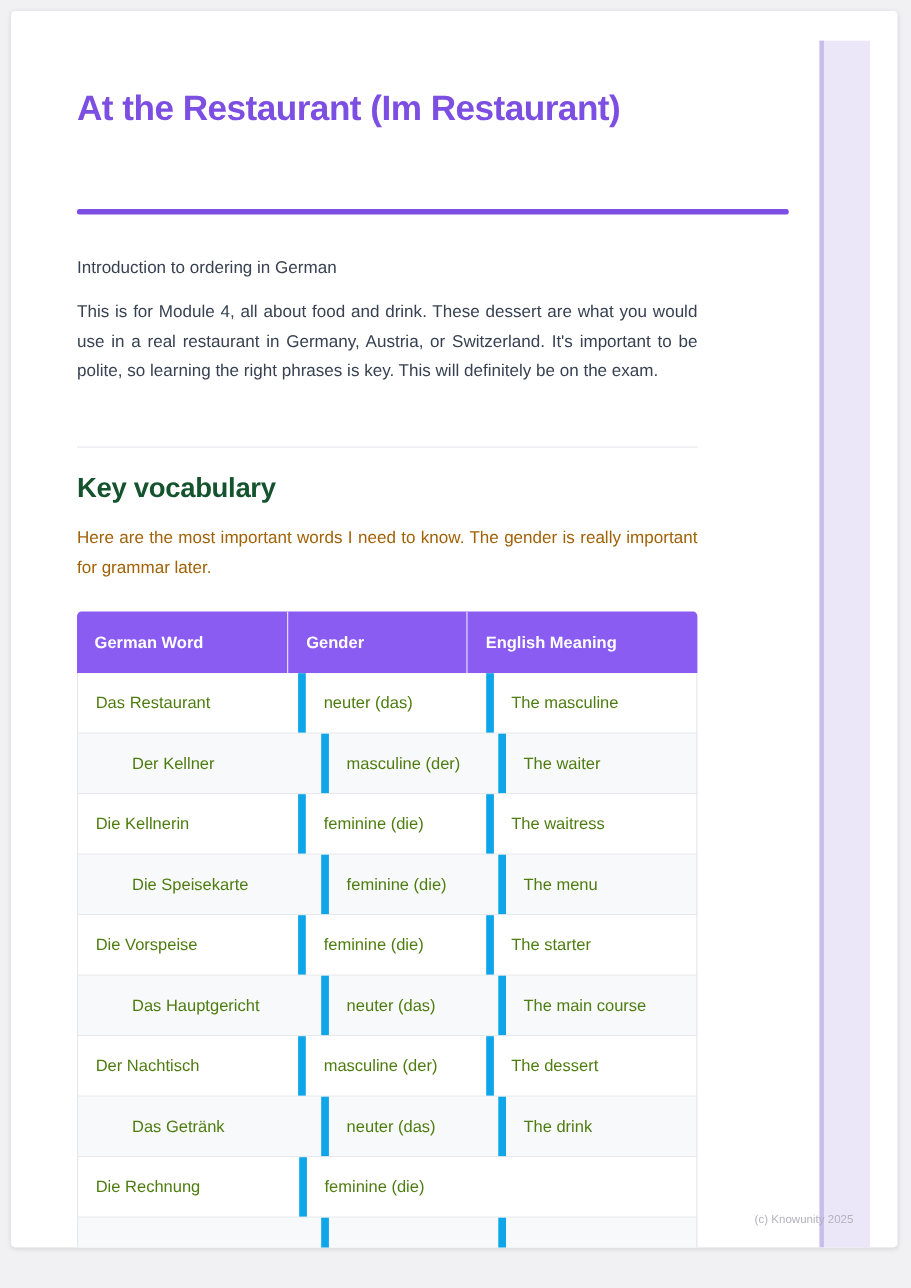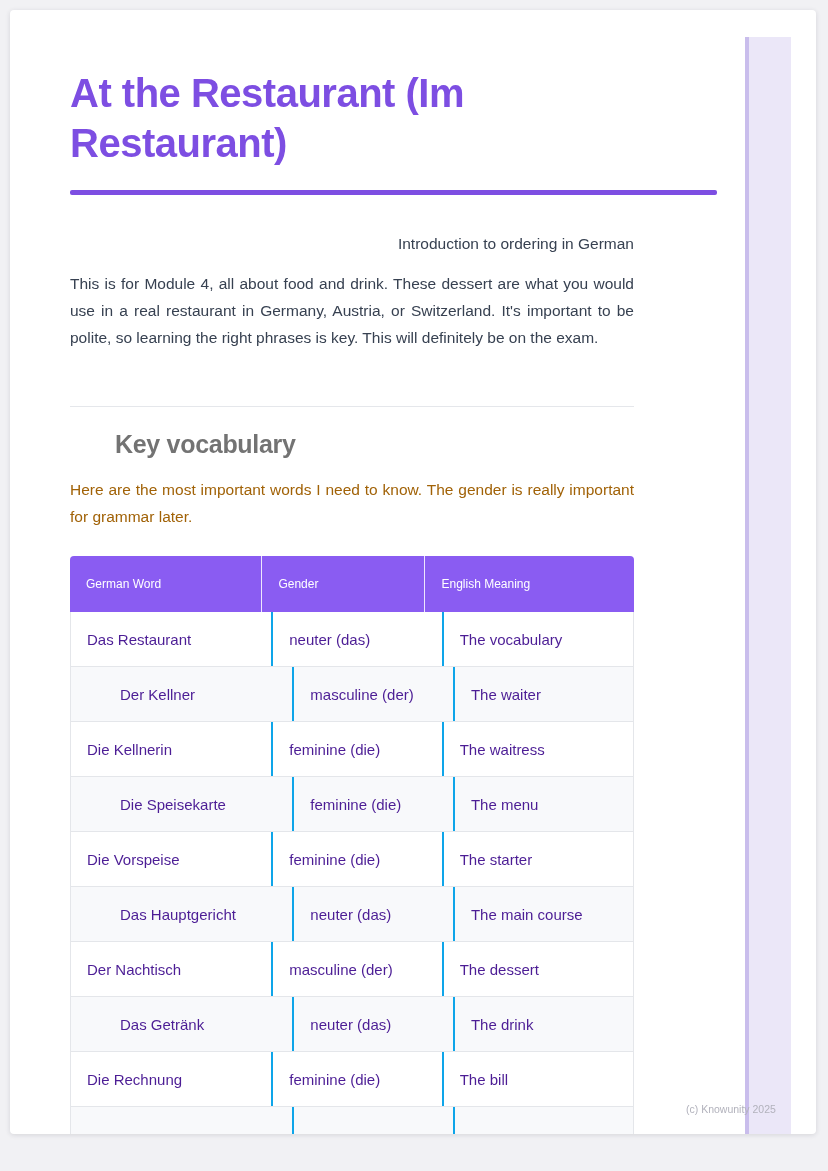--- a/index.html
+++ b/index.html
@@ -23,41 +23,40 @@
     left: 735px; top: 27px;
     width: 46px; height: 1097px;
     background: #ebe7f8;
     border-left: 4px solid #c9bdec;
     z-index: 1;
   }
   .doc-title {
     position: absolute;
     left: 60px; top: 58px;
     width: 575px;
-    font-size: 40px;
-    line-height: 50px;
+    font-size: 32px;
+    line-height: 60px;
     font-weight: 800;
     letter-spacing: -0.5px;
     color: #7d4ee2;
   }
   .title-rule {
     position: absolute;
     left: 60px; top: 180px;
     width: 647px; height: 5px;
     background: #7d4ee2;
     border-radius: 2px;
   }
   .intro-label {
     position: absolute;
     left: 60px; top: 222px;
     width: 564px;
     font-size: 15.5px;
     line-height: 24px;
     color: #374151;
-    text-align: right;
   }
   .intro-paragraph {
     position: absolute;
     left: 60px; top: 260px;
     width: 564px;
     font-size: 15.5px;
     line-height: 27px;
     color: #374151;
     text-align: justify;
   }
@@ -66,22 +65,21 @@
     left: 60px; top: 396px;
     width: 564px; height: 1px;
     background: #e5e7eb;
   }
   .section-heading {
     position: absolute;
     left: 60px; top: 420px;
     font-size: 25px;
     font-weight: 700;
     letter-spacing: -0.3px;
-    color: #737373;
-    margin-left: 45px;
+    color: #14532d;
   }
   .section-paragraph {
     position: absolute;
     left: 60px; top: 466px;
     width: 564px;
     font-size: 15.5px;
     line-height: 27px;
     color: #a16207;
     text-align: justify;
   }
@@ -95,41 +93,41 @@
     height: 56px;
     background: #8a5cf2;
     border-radius: 4px 4px 0 0;
     overflow: hidden;
   }
   .hcell {
     display: flex;
     align-items: center;
     padding-left: 16px;
     color: #ffffff;
-    font-size: 12px;
-    font-weight: 400;
+    font-size: 15px;
+    font-weight: 700;
   }
   .hcell + .hcell { border-left: 1px solid rgba(255,255,255,0.85); }
   .trow {
     display: flex;
     height: 55px;
     background: #ffffff;
     border-left: 1px solid #e4e6ea;
     border-right: 1px solid #e4e6ea;
     border-bottom: 1px solid #e4e6ea;
   }
   .trow.alt { background: #f8f9fb; padding-left: 33px; }
   .tcell {
     display: flex;
     align-items: center;
     padding-left: 16px;
     font-size: 15px;
-    color: #4c1d95;
-  }
-  .tcell + .tcell { border-left: 2px solid #0ea5e9; }
+    color: #4d7c0f;
+  }
+  .tcell + .tcell { border-left: 7px solid #0ea5e9; }
   .c0 { width: 201px; }
   .c1 { width: 171px; }
   .c2 { width: 192px; }
   .hc0 { width: 201px; }
   .hc1 { width: 171px; }
   .hc2 { width: 220px; }
   .footer-credit {
     position: absolute;
     left: 676px; top: 1093px;
     font-size: 10.5px;
@@ -162,21 +160,21 @@
   <div class="vocab-table">
     <div class="thead">
       <div class="hcell hc0">German Word</div>
       <div class="hcell hc1">Gender</div>
       <div class="hcell hc2">English Meaning</div>
     </div>
     <div>
         <div class="trow">
           <div class="tcell c0">Das Restaurant</div>
           <div class="tcell c1">neuter (das)</div>
-          <div class="tcell c2">The vocabulary</div>
+          <div class="tcell c2">The masculine</div>
         </div>
         <div class="trow alt">
           <div class="tcell c0">Der Kellner</div>
           <div class="tcell c1">masculine (der)</div>
           <div class="tcell c2">The waiter</div>
         </div>
         <div class="trow">
           <div class="tcell c0">Die Kellnerin</div>
           <div class="tcell c1">feminine (die)</div>
           <div class="tcell c2">The waitress</div>
@@ -202,21 +200,20 @@
           <div class="tcell c2">The dessert</div>
         </div>
         <div class="trow alt">
           <div class="tcell c0">Das Getränk</div>
           <div class="tcell c1">neuter (das)</div>
           <div class="tcell c2">The drink</div>
         </div>
         <div class="trow">
           <div class="tcell c0">Die Rechnung</div>
           <div class="tcell c1">feminine (die)</div>
-          <div class="tcell c2">The bill</div>
         </div>
         <div class="trow alt">
           <div class="tcell c0"></div>
           <div class="tcell c1"></div>
           <div class="tcell c2"></div>
         </div>
       </div>
   </div>
 
   <div class="footer-credit">(c) Knowunity 2025</div>

